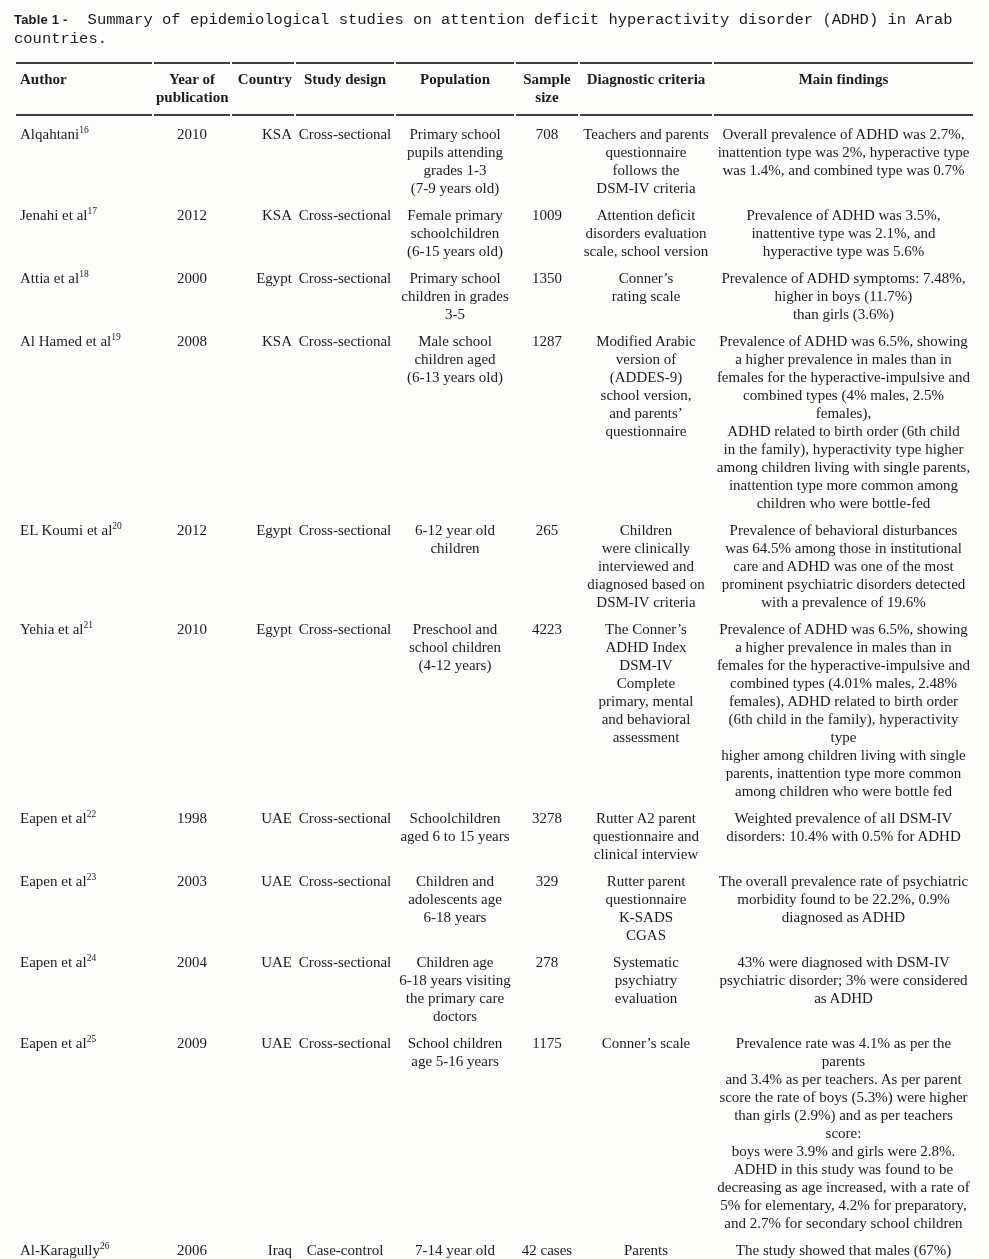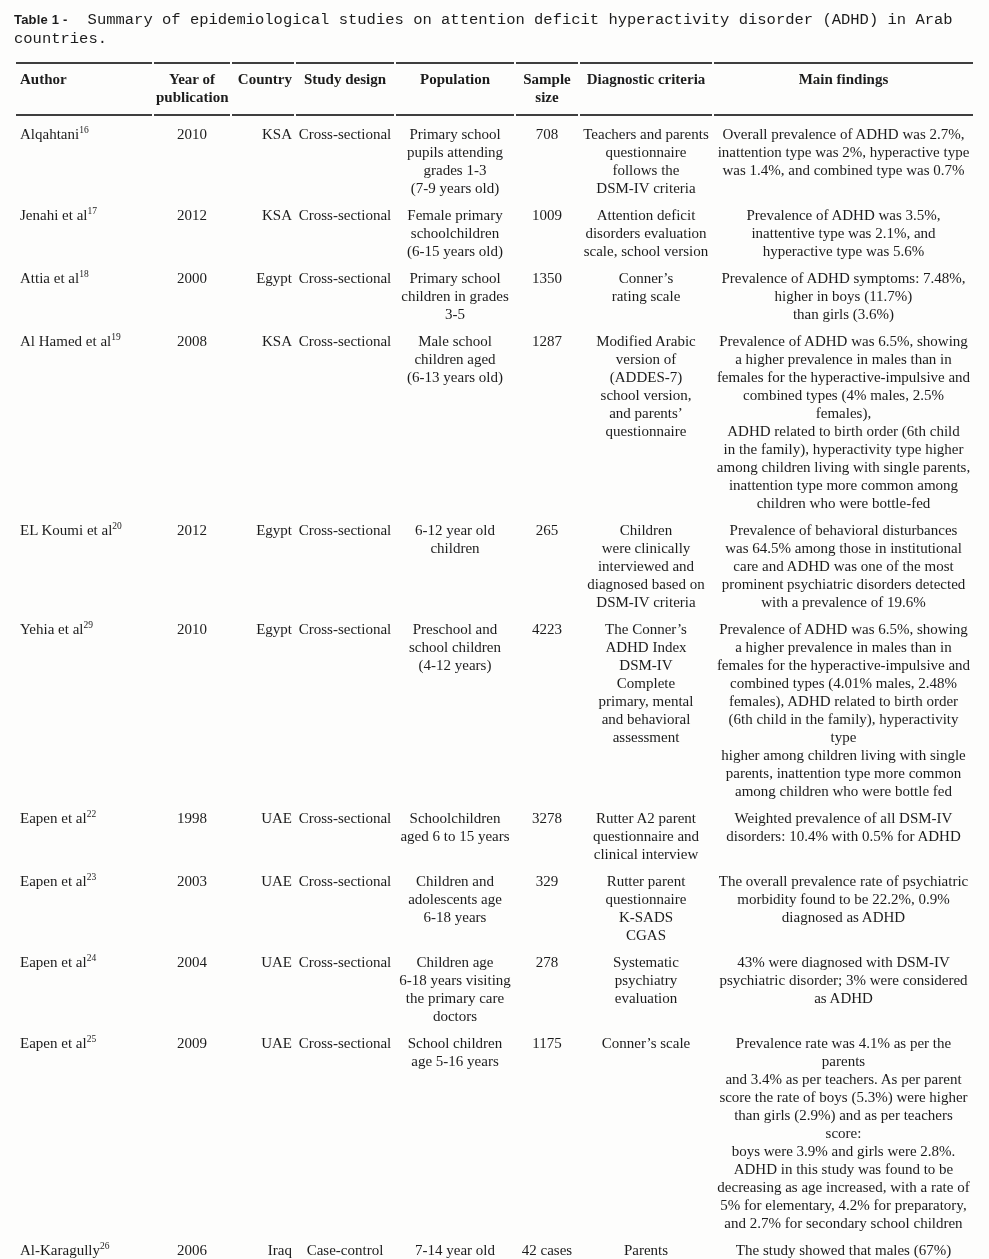--- a/index.html
+++ b/index.html
@@ -147,21 +147,21 @@
           <td class="col-author c0"><span>Al Hamed et al</span><sup>19</sup></td>
           <td class="col-year c1">2008</td>
           <td class="col-country c2">KSA</td>
           <td class="col-design c3">Cross-sectional</td>
           <td class="col-population c4">Male school
 children aged
 (6-13 years old)</td>
           <td class="col-sample c5">1287</td>
           <td class="col-criteria c6">Modified Arabic
 version of
-(ADDES-7)
+(ADDES-9)
 school version,
 and parents’
 questionnaire</td>
           <td class="col-findings c7">Prevalence of ADHD was 6.5%, showing
 a higher prevalence in males than in
 females for the hyperactive-impulsive and
 combined types (4% males, 2.5% females),
 ADHD related to birth order (6th child
 in the family), hyperactivity type higher
 among children living with single parents,
@@ -181,21 +181,21 @@
 interviewed and
 diagnosed based on
 DSM-IV criteria</td>
           <td class="col-findings c7">Prevalence of behavioral disturbances
 was 64.5% among those in institutional
 care and ADHD was one of the most
 prominent psychiatric disorders detected
 with a prevalence of 19.6%</td>
         </tr>
         <tr>
-          <td class="col-author c0"><span>Yehia et al</span><sup>29</sup></td>
+          <td class="col-author c0"><span>Yehia et al</span><sup>21</sup></td>
           <td class="col-year c1">2010</td>
           <td class="col-country c2">Egypt</td>
           <td class="col-design c3">Cross-sectional</td>
           <td class="col-population c4">Preschool and
 school children
 (4-12 years)</td>
           <td class="col-sample c5">4223</td>
           <td class="col-criteria c6">The Conner’s
 ADHD Index
 DSM-IV

